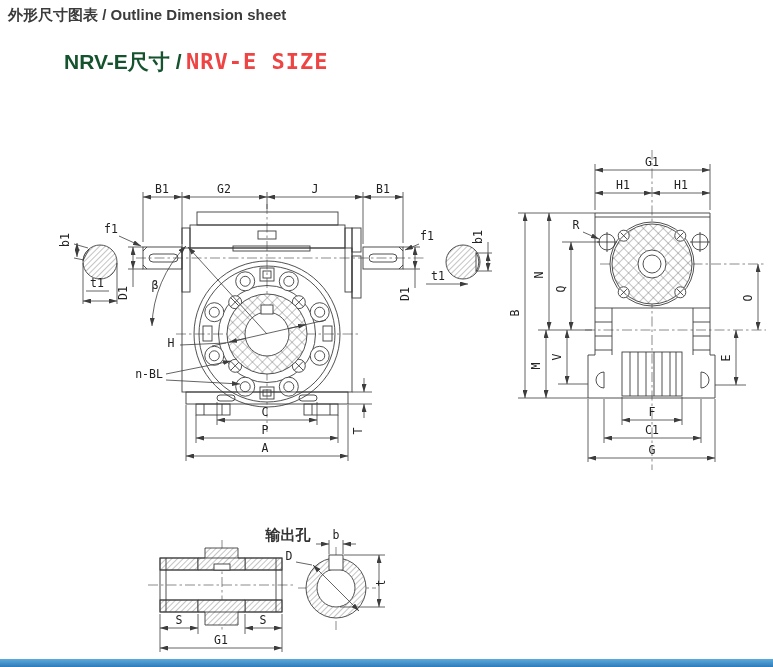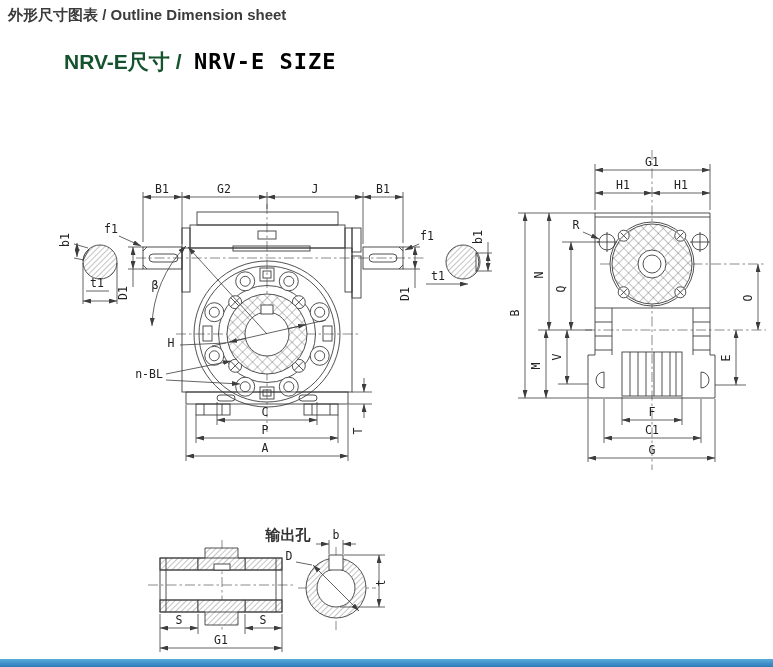--- a/index.html
+++ b/index.html
@@ -30,21 +30,21 @@
     position:absolute;left:0;bottom:0;width:773px;height:8px;
     background:linear-gradient(180deg,#5aabdd,#2f7ab8);
   }
 </style>
 </head>
 <body>
 
 <div class="title">外形尺寸图表 / Outline Dimension sheet</div>
 <div class="subtitle">
   <span class="cn" style="color: #14532d;">NRV-E尺寸 /</span>
-  <span class="en" style="color: #000000; margin-left: 8px;">NRV-E SIZE</span>
+  <span class="en" style="color: #ef4444;">NRV-E SIZE</span>
 </div>
 
 <svg width="773" height="667" viewBox="0 0 773 667">
   <defs>
     <marker id="arw" viewBox="0 0 8 5" markerWidth="8" markerHeight="5" refX="8" refY="2.5" orient="auto-start-reverse" markerUnits="userSpaceOnUse">
       <path d="M0,0 L8,2.5 L0,5 Z" fill="#3d3d3d"></path>
     </marker>
     <pattern id="hp" patternUnits="userSpaceOnUse" width="4" height="4" patternTransform="rotate(45)">
       <rect width="4" height="4" fill="#ffffff"></rect>
       <line x1="0" y1="0" x2="0" y2="4" stroke="#555" stroke-width="0.7"></line>

